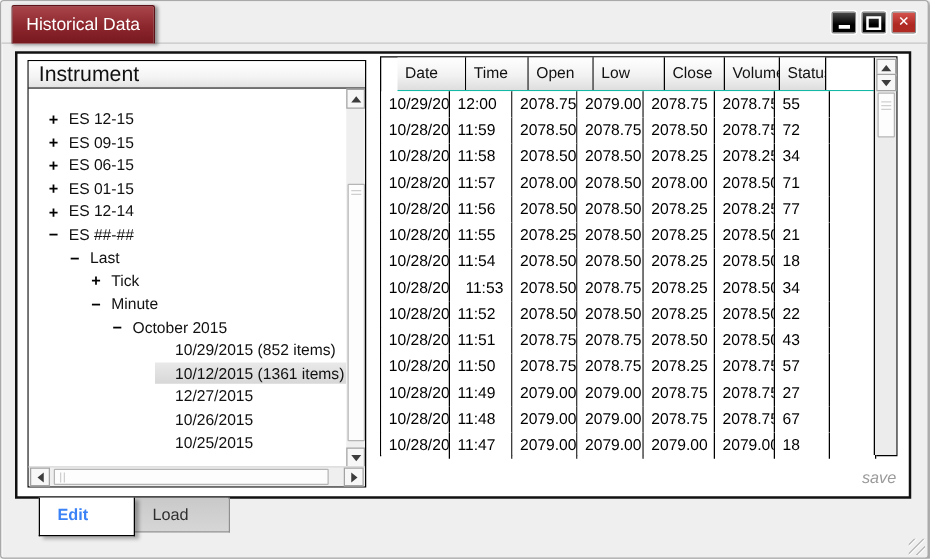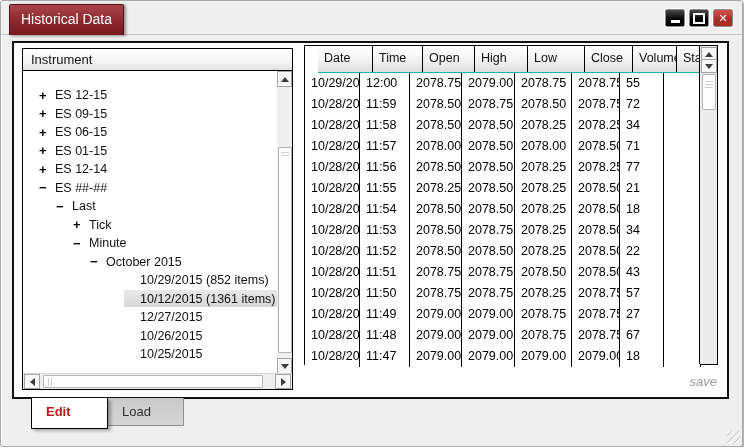--- a/index.html
+++ b/index.html
@@ -15,21 +15,21 @@
     display:flex;align-items:center;justify-content:center;cursor:default;}
   .win-btn.dark{background:linear-gradient(#4a4a4a,#000 60%);}
   .win-btn.red{background:linear-gradient(#d5534d,#b02a24 60%);}
   .glyph-min{display:block;width:9px;height:3px;background:#fff;margin-top:7px;}
   .glyph-max{display:block;width:8px;height:7px;border:2px solid #fff;}
   .glyph-close{color:#fff;font-size:11px;font-weight:bold;line-height:14px;}
   
   .main-panel{position:absolute;left:11px;top:40px;width:713px;height:354px;background:#fff;border:2px solid #111;}
   
   .tree-box{position:absolute;left:8px;top:5px;width:269px;height:340px;border:1px solid #000;background:#fff;}
-  .tree-header{height:21px;line-height:21px;padding-left:8px;font-size:13px;color:#111;
+  .tree-header{height:21px;line-height:21px;padding-left:8px;font-size:17px;color:#111;
     background:linear-gradient(#ffffff,#f4f4f4 60%,#e2e2e2);border-bottom:1px solid #000;}
   .tree-body{position:absolute;left:0;top:22px;right:15px;bottom:15px;overflow:hidden;padding-top:15px;background:#fff;}
   .tree-item{height:18.5px;display:flex;align-items:center;font-size:12.5px;color:#111;white-space:nowrap;}
   .item-inner{display:flex;align-items:center;height:17px;padding-right:12px;}
   .tree-item.selected .item-inner{background:linear-gradient(#e9e9e9,#d7d7d7);}
   .tglyph{display:inline-block;width:16px;font-weight:bold;font-size:13px;color:#000;}
   
   .sb-track{background:#efefef;}
   .sb-btn{position:absolute;background:#f7f7f7;border:1px solid #a3a3a3;display:flex;align-items:center;justify-content:center;}
   .arr{width:0;height:0;}
@@ -53,21 +53,21 @@
   .grid-row{display:flex;height:21px;}
   .gcell{box-sizing:border-box;border-right:1px solid #000;font-size:12.5px;color:#000;line-height:21px;
     padding-left:6px;overflow:hidden;white-space:nowrap;background:#fff;}
   .grid-vscroll{position:absolute;right:0;top:0;bottom:0;width:17px;border-left:1px solid #000;background:#ececec;}
   .grid-vscroll .sb-btn{left:1px;width:14px;height:12px;}
   .save-link{position:absolute;right:10px;top:331px;font-size:13px;font-style:italic;color:#9b9b9b;cursor:pointer;}
   
   .tabs{position:absolute;left:30px;top:397px;display:flex;align-items:flex-start;}
   .tab{height:27px;line-height:27px;font-size:13px;padding:0 14px;min-width:47px;}
   .tab.active{background:#fff;border:1px solid #000;border-top:none;height:30px;line-height:28px;
-    font-weight:bold;color:#b91c1c;box-shadow:3px 2px 3px rgba(0,0,0,.3);z-index:2;}
+    font-weight:bold;color:#3b82f6;box-shadow:3px 2px 3px rgba(0,0,0,.3);z-index:2;}
   .tab.inactive{background:linear-gradient(#c9c9c9,#d6d6d6);border-right:1px solid #8f8f8f;border-bottom:1px solid #8f8f8f;color:#2e2e2e;}
   .resize-grip{position:absolute;right:2px;bottom:2px;width:13px;height:13px;
     background:repeating-linear-gradient(135deg,transparent 0 3px,#bfbfbf 3px 4px,#f6f6f6 4px 5px);}
 </style>
 </head>
 <body>
 
 <div class="window">
 
   <div class="titlebar">
@@ -209,21 +209,20 @@
             <span class="arr right"></span>
           </div>
       </div>
     </div>
 
     <div class="grid">
       <div class="grid-header" id="grid-header">
           <div class="hcell" style="width: 55px;">Date</div>
           <div class="hcell" style="width: 50px;">Time</div>
           <div class="hcell" style="width: 52px;">Open</div>
-          <div class="hcell" style="width: 53px;">High</div>
           <div class="hcell" style="width: 57px;">Low</div>
           <div class="hcell" style="width: 48px;">Close</div>
           <div class="hcell" style="width: 44px;">Volume</div>
           <div class="hcell" style="width: 37px;">Status</div>
         </div>
       <div class="grid-body" id="grid-body">
           <div class="grid-row">
             <div class="gcell" style="width: 55px;">10/29/2015</div>
             <div class="gcell" style="width: 50px;">12:00</div>
             <div class="gcell" style="width: 52px;">2078.75</div>
@@ -288,21 +287,21 @@
             <div class="gcell" style="width: 50px;">11:54</div>
             <div class="gcell" style="width: 52px;">2078.50</div>
             <div class="gcell" style="width: 53px;">2078.50</div>
             <div class="gcell" style="width: 57px;">2078.25</div>
             <div class="gcell" style="width: 48px;">2078.50</div>
             <div class="gcell" style="width: 44px;">18</div>
             <div class="gcell" style="width: 37px;"></div>
           </div>
           <div class="grid-row">
             <div class="gcell" style="width: 55px;">10/28/2015</div>
-            <div class="gcell" style="width: 50px;">11:53</div>
+            <div class="gcell" style="width: 50px; text-align: center;">11:53</div>
             <div class="gcell" style="width: 52px;">2078.50</div>
             <div class="gcell" style="width: 53px;">2078.75</div>
             <div class="gcell" style="width: 57px;">2078.25</div>
             <div class="gcell" style="width: 48px;">2078.50</div>
             <div class="gcell" style="width: 44px;">34</div>
             <div class="gcell" style="width: 37px;"></div>
           </div>
           <div class="grid-row">
             <div class="gcell" style="width: 55px;">10/28/2015</div>
             <div class="gcell" style="width: 50px;">11:52</div>

